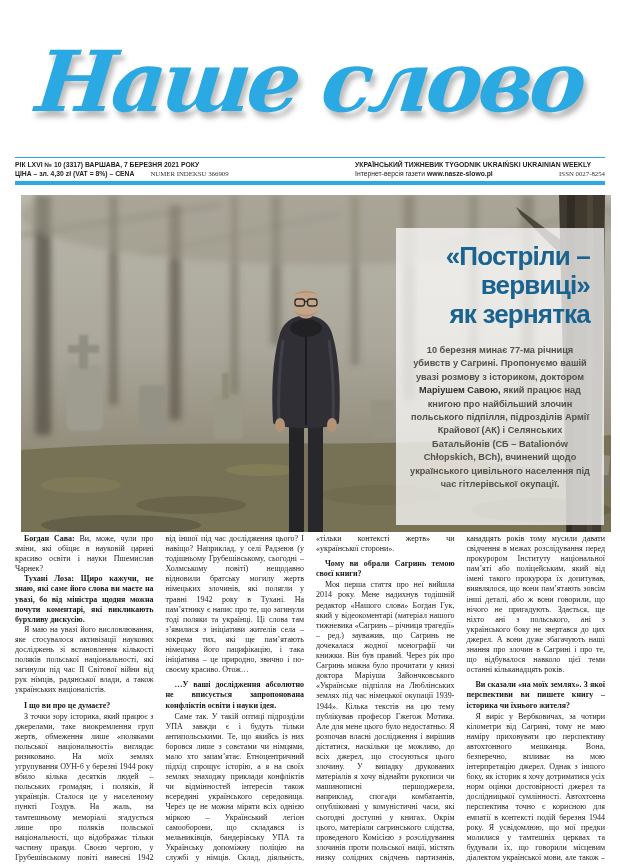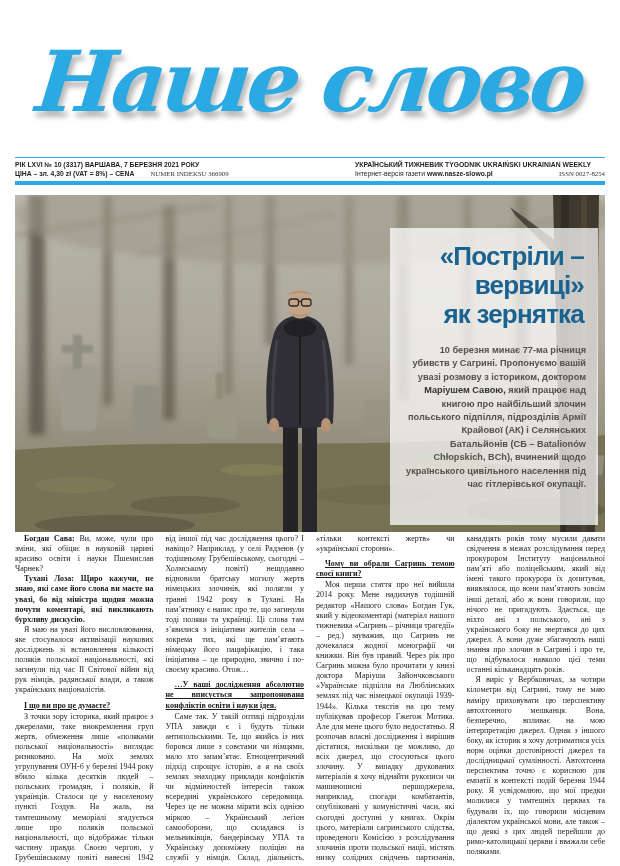--- a/index.html
+++ b/index.html
@@ -16,40 +16,40 @@
            border-bottom:4px solid #2aa9e2;padding:2px 0 3px 0;display:flex;
            justify-content:space-between;align-items:flex-start;
            font-family:"Liberation Sans",sans-serif;font-size:6.8px;line-height:9px;color:#1e1e1e;}
   .info-line{white-space:nowrap;}
   .bold{font-weight:bold;}
   .serif-info{font-family:"Liberation Serif",serif;font-weight:normal;color:#333;margin-left:16px;}
   .info-right{width:250px;}
   .info-line.spread{display:flex;justify-content:space-between;}
   .info-right .serif-info{margin-left:8px;}
   
-  .photo{position:absolute;top:195px;left:15px;width:590px;height:337px;margin:0;overflow:hidden;
+  .photo{position:absolute;top:195px;left:21px;width:590px;height:337px;margin:0;overflow:hidden;
          background:#a7a396;}
   .photo svg{display:block;}
   
   .panel{position:absolute;top:33px;right:7px;width:208px;height:297px;
          background:rgba(255,255,255,0.74);}
   .headline{margin:14px 14px 0 10px;text-align:right;
             font-family:"Liberation Sans",sans-serif;font-weight:bold;font-size:26px;
             line-height:29px;color:#1a628f;letter-spacing:-0.8px;}
   .headline span{display:block;}
-  .lead{margin:15px 12px 0 12px;text-align:right;font-family:"Liberation Sans",sans-serif;
+  .lead{margin:15px 12px 0 12px;text-align:center;font-family:"Liberation Sans",sans-serif;
         font-size:9.2px;line-height:13.4px;font-weight:bold;color:#53534a;}
   .lead-name{color:#34342d;}
   
   .bodytext{position:absolute;top:534px;left:15px;width:590px;height:328px;display:flex;gap:12px;
             overflow:hidden;}
   .col{flex:1;min-width:0;font-size:8px;line-height:10.1px;text-align:justify;color:#1b1b1b;}
   .col p{margin:0;text-indent:9px;}
   .col p.noindent{text-indent:0;}
-  .col p.subhead{font-weight:bold;margin-top:5px;margin-bottom:1px;text-decoration:underline;}
+  .col p.subhead{font-weight:bold;margin-top:5px;margin-bottom:1px;}
   .col p.qbold{font-weight:bold;}
   .lead-in{font-weight:bold;}
 </style>
 </head>
 <body>
 
 <div class="page">
 
   <header class="masthead">
     <div class="logo">Наше слово</div>
@@ -180,18 +180,19 @@
       <p class="subhead">…У ваші дослідження абсолютно не вписується запропонована конфліктів освіти і науки ідея.</p>
       <p>Саме так. У такій оптиці підрозділи УПА завжди є і будуть тільки антипольськими. Те, що якийсь із них боровся лише з совєтами чи німцями, мало хто запам’ятає. Етноцентричний підхід спрощує історію, а я на своїх землях знаходжу приклади конфліктів чи відмінностей інтересів також всередині українського середовища. Через це не можна міряти всіх однією міркою – Український легіон самооборони, що складався із мельниківців, бандерівську УПА та Українську допоміжну поліцію на службі у німців. Склад, діяльність, підпорядкування, цілі цих організацій часом були зовсім різними. Такі справи треба розглядати з увагою до деталей. Не існує чогось на кшталт</p>
     </div>
     <div class="col">
       <p class="noindent">«тільки контексті жертв» чи «української сторони».</p>
       <p class="subhead">Чому ви обрали Сагринь темою своєї книги?</p>
       <p>Моя перша стаття про неї вийшла 2014 року. Мене надихнув тодішній редактор «Нашого слова» Богдан Гук, який у відеокоментарі (матеріал нашого тижневика «Сагринь – річниця трагедії» – ред.) зауважив, що Сагринь не дочекалася жодної монографії чи книжки. Він був правий. Через рік про Сагринь можна було прочитати у книзі доктора Маріуша Зайончковського «Українське підпілля на Люблінських землях під час німецької окупації 1939-1944». Кілька текстів на цю тему публікував професор Гжегож Мотика. Але для мене цього було недостатньо. Я розпочав власні дослідження і вирішив дістатися, наскільки це можливо, до всіх джерел, що стосуються цього злочину. У випадку друкованих матеріалів я хочу віднайти рукописи чи машинописні першоджерела, наприклад, спогади комбатантів, опубліковані у комуністичні часи, які сьогодні доступні у книгах. Окрім цього, матеріали сагринського слідства, проведеного Комісією з розслідування злочинів проти польської нації, містять низку солідних свідчень партизанів, зокрема і тих людей, які брали участь у нападі на село. Партизани записували об’ємні спогади у післявоєнні роки, але коли кіль-</p>
     </div>
     <div class="col">
       <p class="noindent">канадцять років тому мусили давати свідчення в межах розслідування перед прокурором Інституту національної пам’яті або поліцейським, який від імені такого прокурора їх допитував, виявлялося, що вони пам’ятають зовсім інші деталі, або ж вони говорили, що нічого не пригадують. Здається, ще ніхто ані з польського, ані з українського боку не звертався до цих джерел. А вони дуже збагачують наші знання про злочин в Сагрині і про те, що відбувалося навколо цієї теми останні кільканадцять років.</p>
+      <p class="subhead">Ви сказали «на моїх землях». З якої перспективи ви пишете книгу – історика чи їхнього жителя?</p>
       <p>Я виріс у Вербковичах, за чотири кілометри від Сагрині, тому не маю наміру приховувати цю перспективу автохтонного мешканця. Вона, безперечно, впливає на мою інтерпретацію джерел. Однак з іншого боку, як історик я хочу дотриматися усіх норм оцінки достовірності джерел та дослідницької сумлінності. Автохтонна перспектива точно є корисною для емпатії в контексті подій березня 1944 року. Я усвідомлюю, що мої предки молилися у тамтешніх церквах та будували їх, що говорили місцевим діалектом української мови, але також – що деякі з цих людей перейшли до римо-католицької церкви і вважали себе поляками.</p>
 
     </div>
   </section>
 
 </div>
 
 </body></html>

